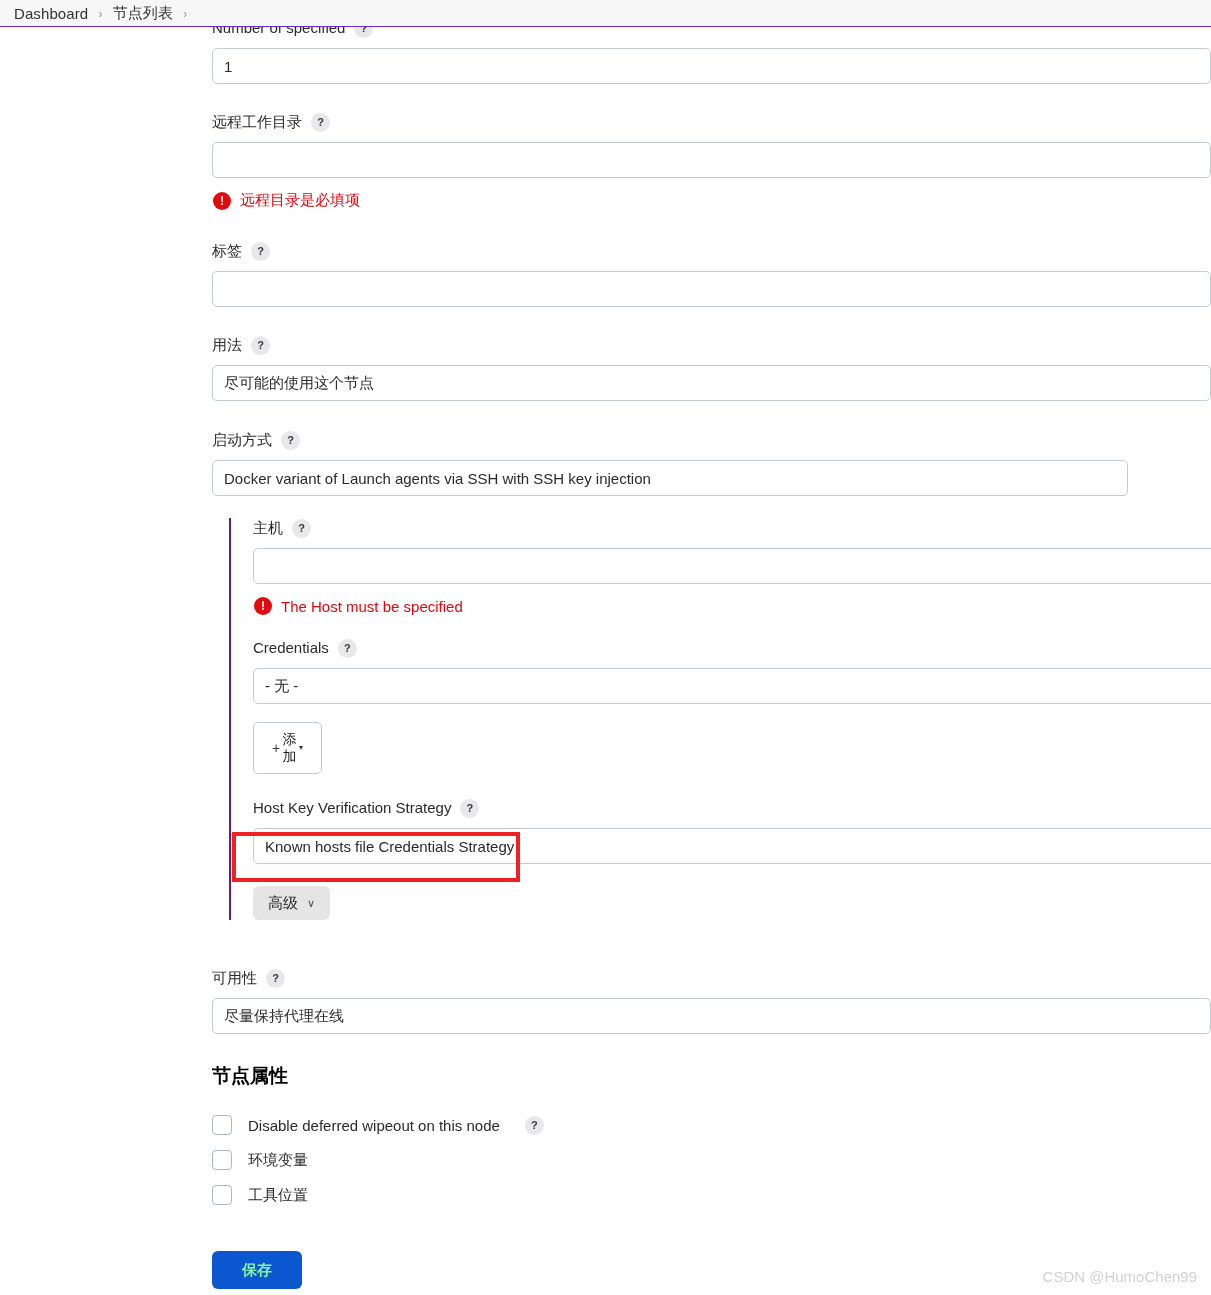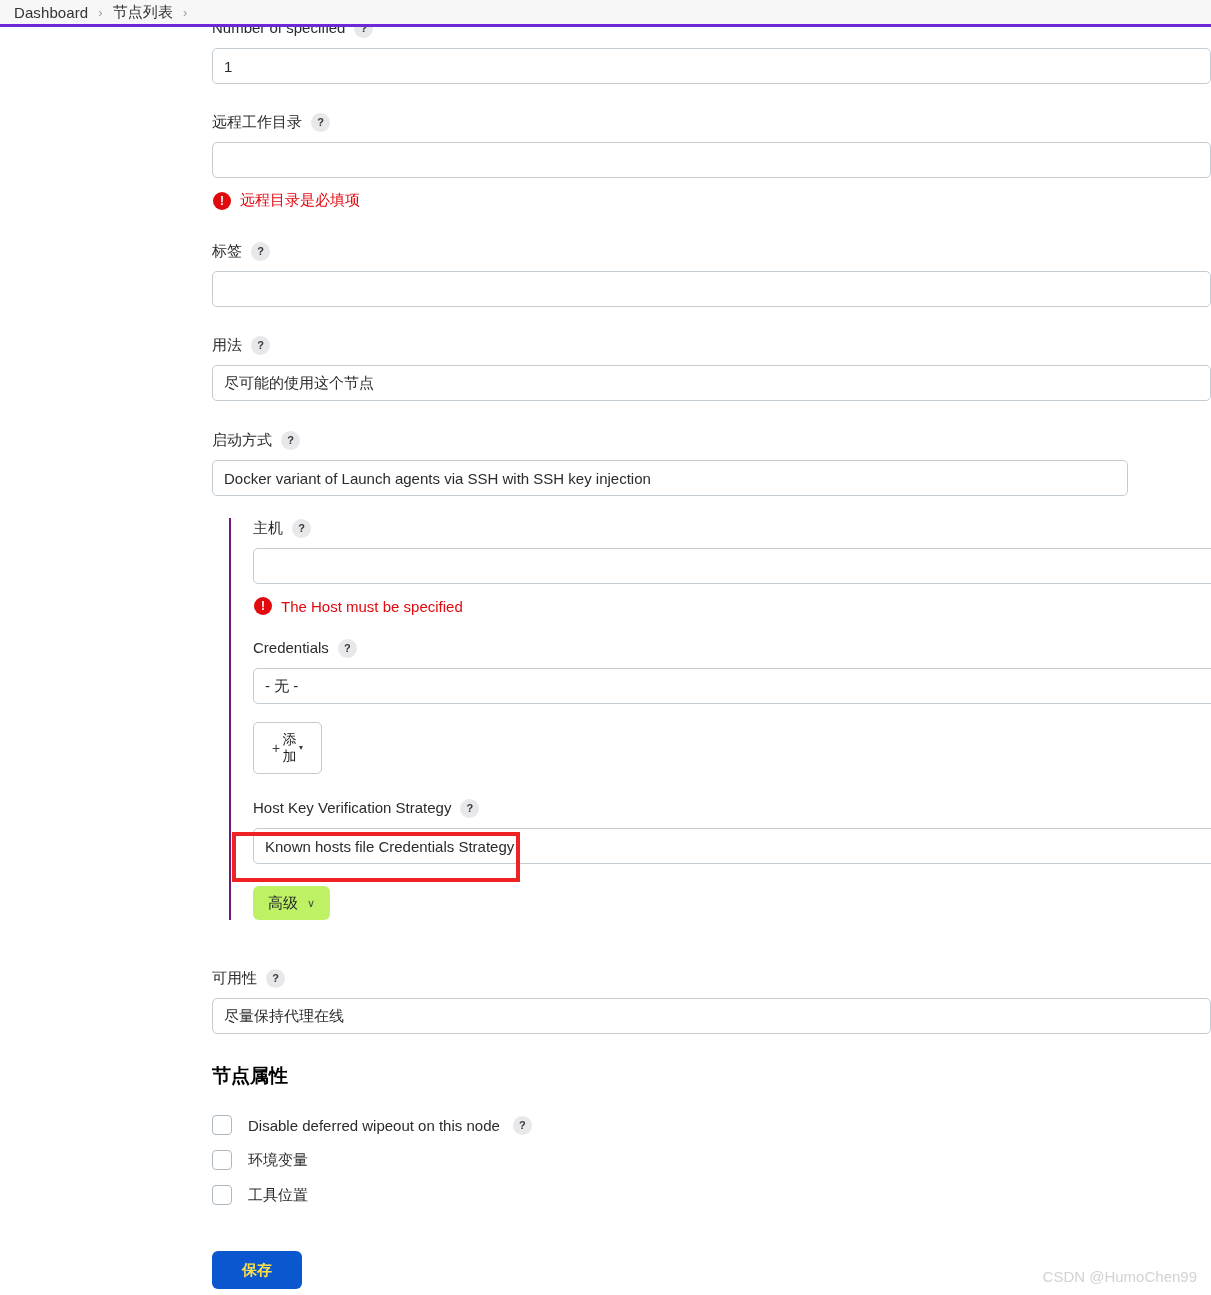--- a/index.html
+++ b/index.html
@@ -16,21 +16,21 @@
     position: relative;
   }
 
   
   .breadcrumb-bar {
     position: absolute;
     top: 0; left: 0;
     width: 1211px;
     height: 27px;
     background: #f7f7f7;
-    border-bottom: 3px solid #6d28d9;
+    border-bottom: 1px solid #6d28d9;
     display: flex;
     align-items: center;
     padding-left: 14px;
     box-sizing: border-box;
     z-index: 20;
   }
   .crumb {
     font-size: 15px;
     color: #333333;
     letter-spacing: .1px;
@@ -146,21 +146,21 @@
   .add-caret { font-size: 8px; color: #3c3c40; line-height: 1; }
 
   
   .pill-btn {
     display: inline-flex;
     align-items: center;
     gap: 9px;
     height: 34px;
     padding: 0 15px;
     border-radius: 6px;
-    background: #bef264;
+    background: #e5e5e5;
     font-size: 15px;
     color: #25252a;
     cursor: pointer;
     border: none;
   }
   .chev { font-size: 11px; color: #4a4a50; }
 
   
   .section-title {
     font-size: 19px;
@@ -182,31 +182,31 @@
     border-radius: 4px;
     background: #ffffff;
     flex: 0 0 auto;
     cursor: pointer;
   }
   .cb-label {
     font-size: 15px;
     color: #2b2b2b;
     display: flex;
     align-items: center;
-    gap: 13px;
+    gap: 25px;
   }
 
   
   .save-btn {
     width: 90px;
     height: 38px;
     border: none;
     border-radius: 6px;
     background: #0b57d0;
-    color: #fde047;
+    color: #86efac;
     font-size: 15px;
     font-weight: bold;
     font-family: inherit;
     cursor: pointer;
   }
 
   
   .annot {
     position: absolute;
     left: 232px;

